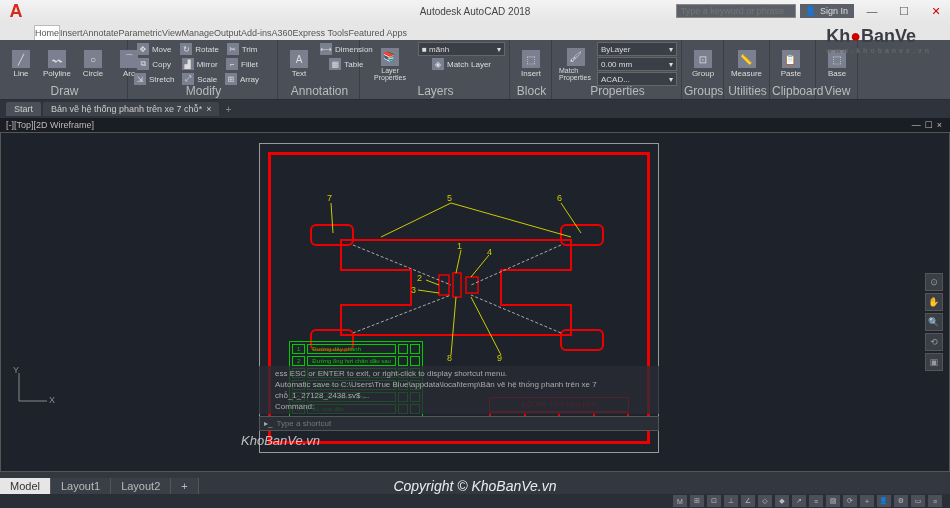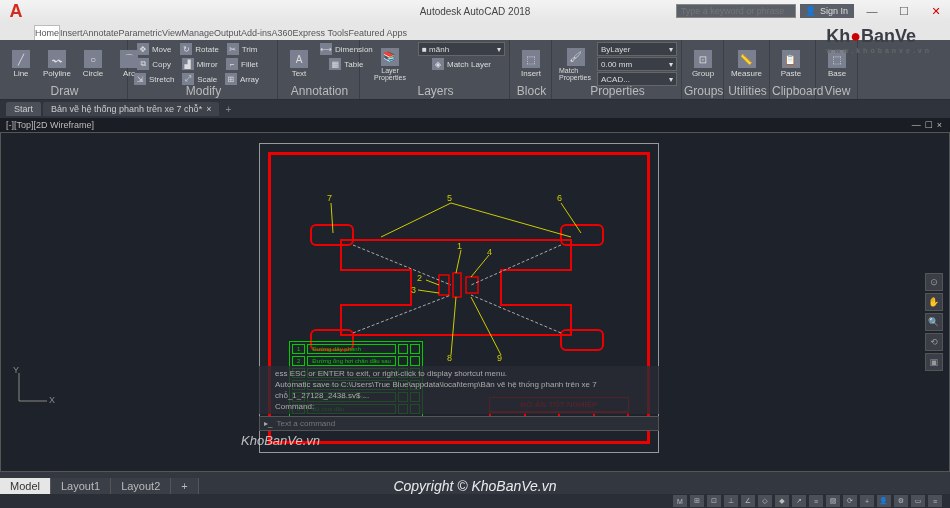--- a/index.html
+++ b/index.html
@@ -44,21 +44,21 @@
 
 
 .canvas { position:relative; background:#1e222a; height:340px; border:1px solid #555; margin:0;}
 .drawing-frame { position:absolute; left:258px; top:10px; width:400px; height:310px; border:1px solid #999;}
 .redframe { position:absolute; left:8px; top:8px; right:8px; bottom:8px; border:3px solid #e00;}
 .yline { stroke:#cc0; stroke-width:1;}
 .label-num { position:absolute; color:#cc0; font-size:9px;}
 .greentable { position:absolute; left:18px; bottom:12px; border:1px solid #0c0;}
 .greentable td { border:1px solid #0c0; font-size:6px; color:#0c0; padding:1px 4px; height:10px;}
 .title-block { position:absolute; right:18px; bottom:12px; width:140px; border:1px solid #e00;}
-.title-block .hdr { color:#e00; font-size:8px; text-align:center; border-bottom:1px solid #e00; padding:2px;font-weight:bold;}
+.title-block .hdr { color:#e00; font-size:8px; text-align:center; border-bottom:1px solid #e00; padding:2px;font-weight:normal;}
 .title-block .grid { display:grid; grid-template-columns:repeat(4,1fr);}
 .title-block .cell { border:1px solid #e00; height:8px;}
 
 
 .ucs { position:absolute; left:10px; bottom:60px; color:#888; font-size:9px;}
 
 
 .wm { position:absolute; color:rgba(255,255,255,0.7); font-size:13px; font-style:italic; pointer-events:none;}
 .wm2 { position:absolute; left:50%; transform:translateX(-50%); bottom:14px; color:rgba(255,255,255,0.9); font-size:14px; font-style:italic;}
 .kho-logo { position:absolute; right:18px; top:26px; color:#3a3e46; font-size:18px; font-weight:bold;}
@@ -419,21 +419,21 @@
   </div>
 
   <div class="cmdarea">
     <div class="cmdhist">
       <div>ess ESC or ENTER to exit, or right-click to display shortcut menu.</div>
       <div>Automatic save to C:\Users\True Blue\appdata\local\temp\Bản vẽ hệ thống phanh trên xe 7 chỗ_1_27128_2438.sv$ ...</div>
       <div>Command:</div>
     </div>
     <div class="cmdline">
       <span>▸_</span>
-      <span style="color:#777">Text a command</span>
+      <span style="color:#777">Type a shortcut</span>
     </div>
   </div>
 
   <div class="ucs">
     <svg width="40" height="40">
         <line x1="8" y1="32" x2="8" y2="4" stroke="#888"></line>
         <line x1="8" y1="32" x2="36" y2="32" stroke="#888"></line>
       </svg>
     <span style="position:absolute;left:2px;top:-4px">Y</span>
     <span style="position:absolute;left:38px;top:26px">X</span>

